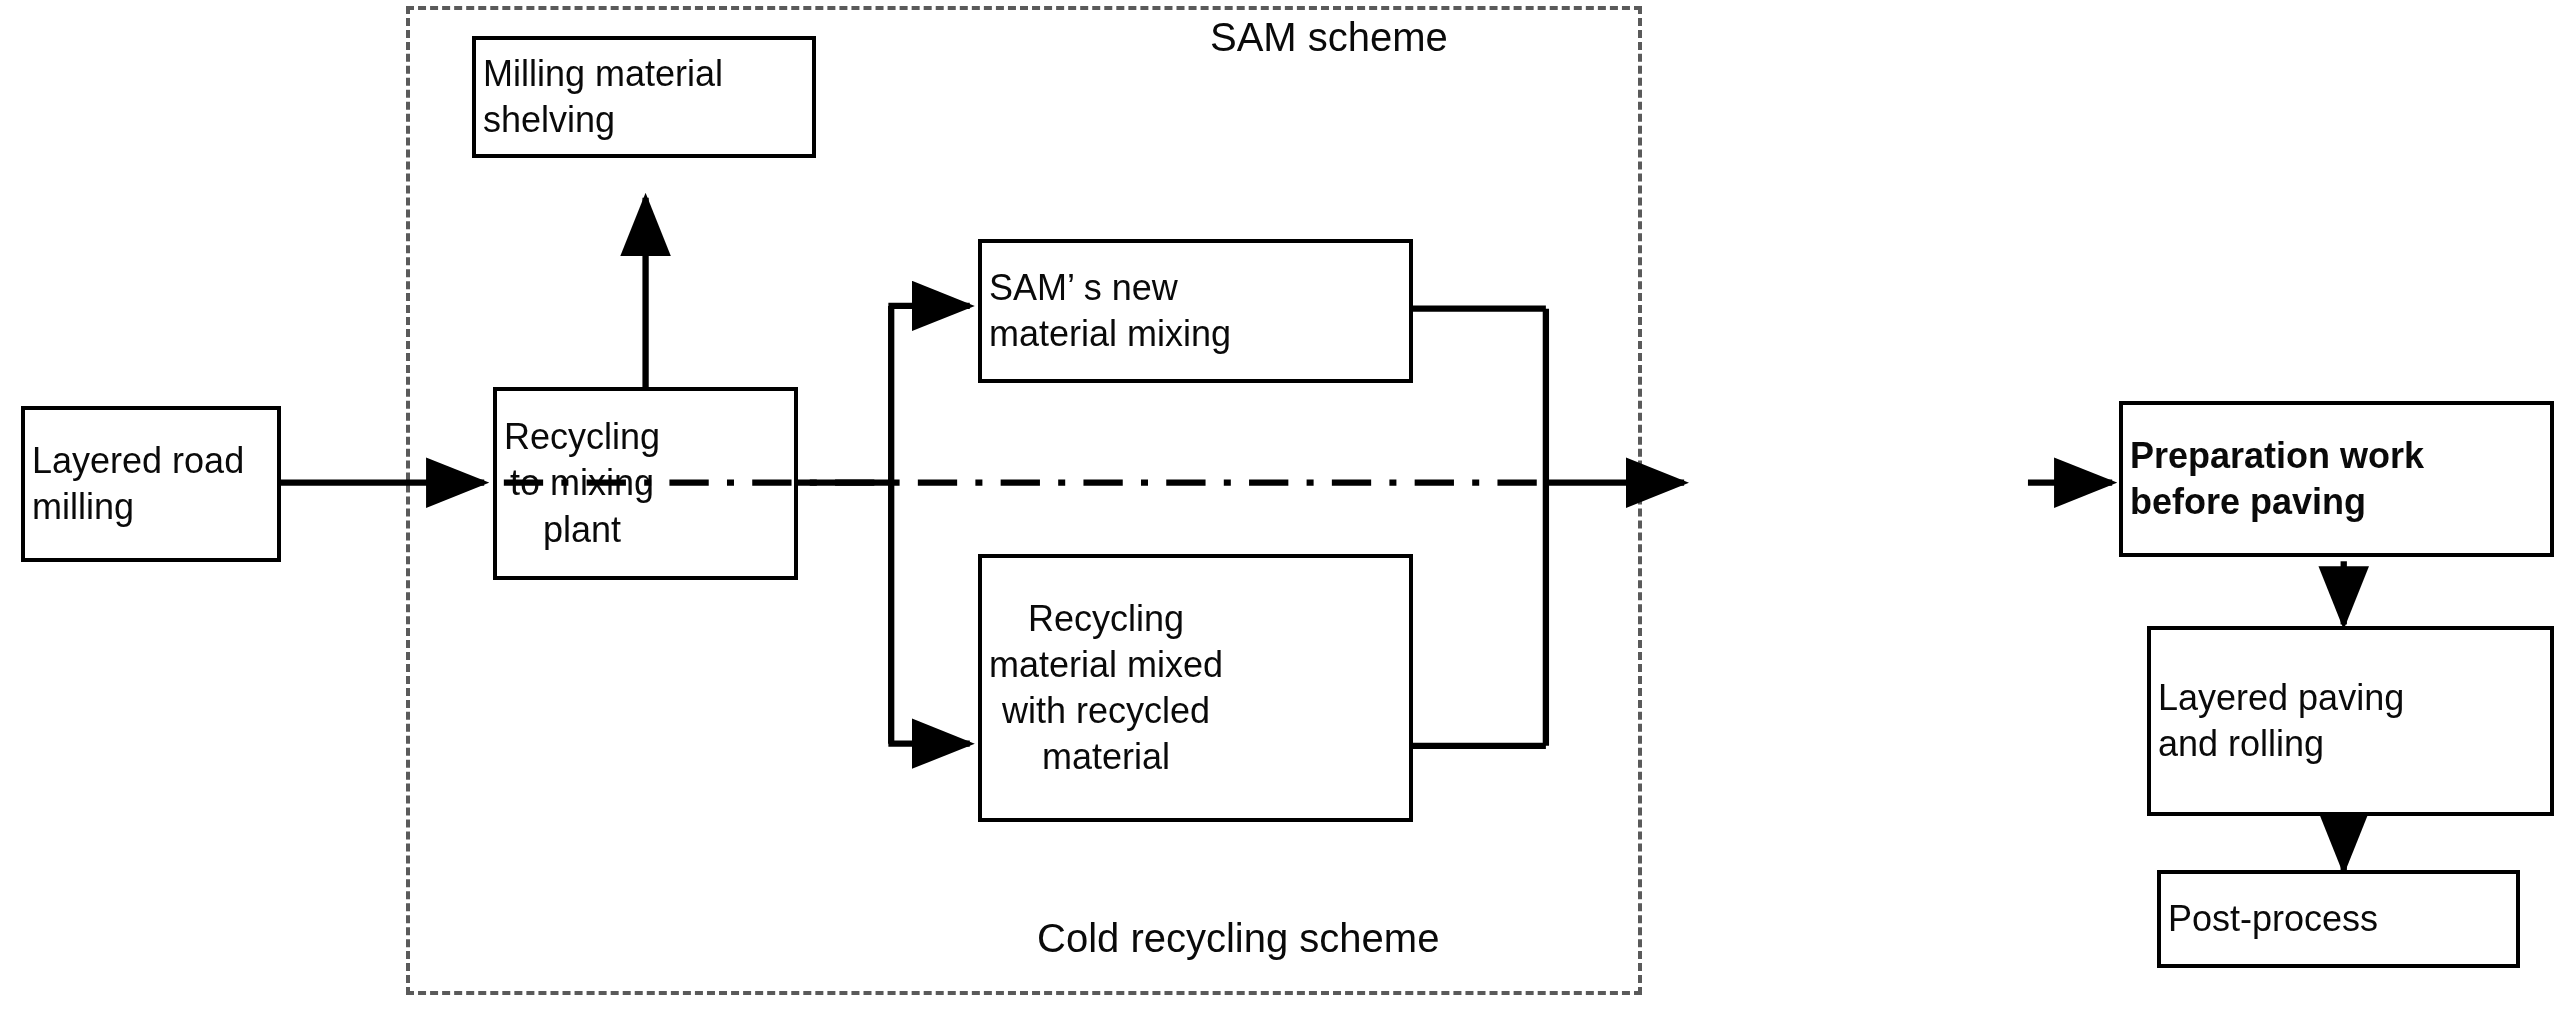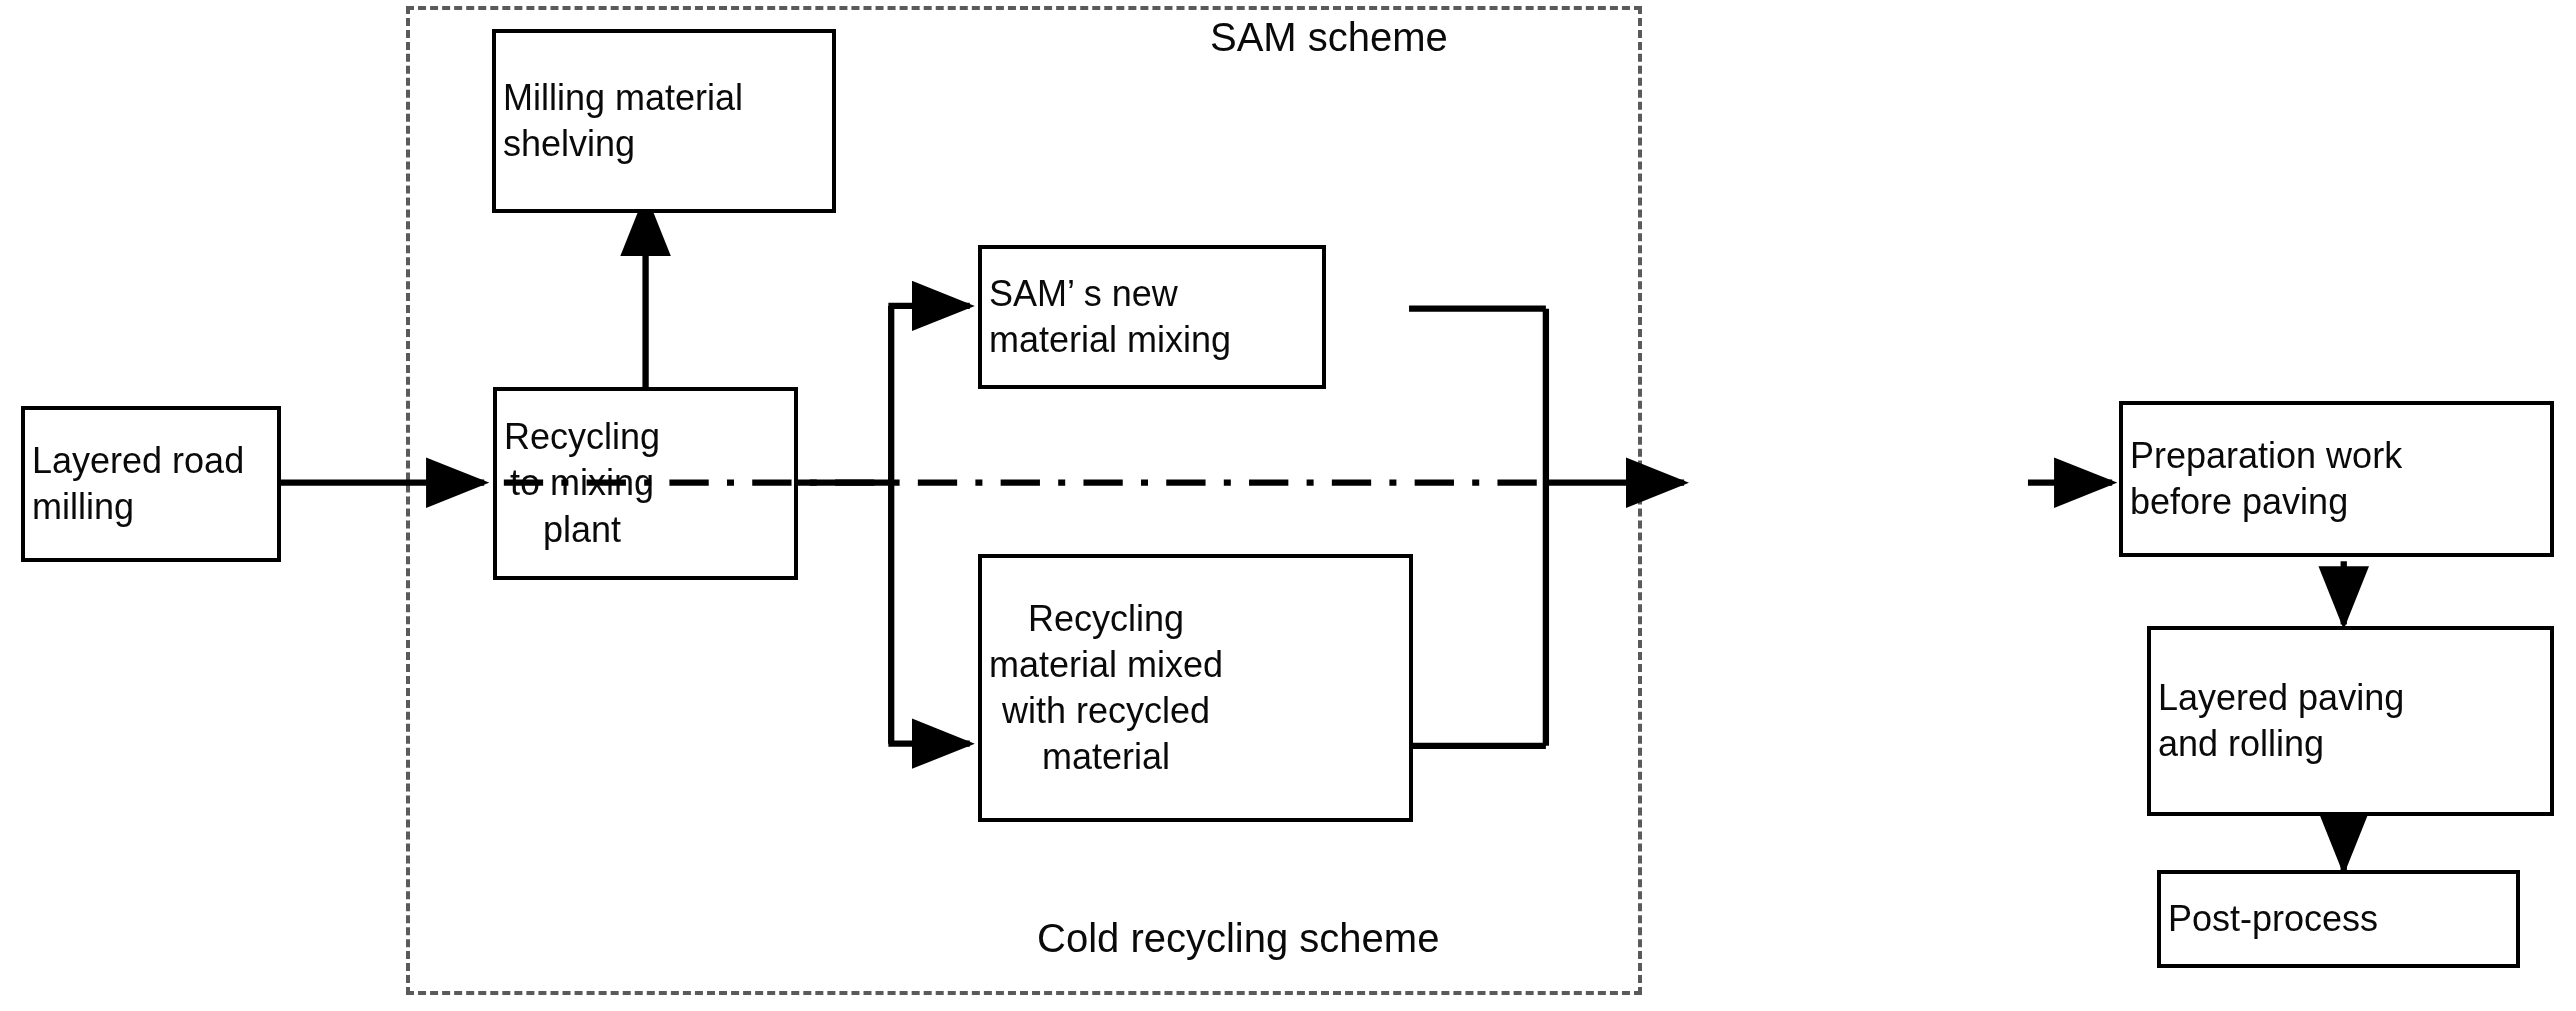--- a/index.html
+++ b/index.html
@@ -105,46 +105,46 @@
     <line x1="3340" y1="800" x2="3340" y2="890" stroke="#000000" stroke-width="9" marker-end="url(#arrowhead)"></line>
 
     <line x1="3340" y1="1110" x2="3340" y2="1240" stroke="#000000" stroke-width="9" marker-end="url(#arrowhead)"></line>
   </svg>
 
   <div class="node left-align" style="left:21px; top:406px; width:260px; height:156px;">
     <span style="white-space:pre-line;">Layered road
 milling</span>
   </div>
 
-  <div class="node left-align" style="left:472px; top:29px; width:344px; height:184px;margin-left:20px;">
+  <div class="node left-align" style="left:472px; top:36px; width:344px; height:122px;">
     <span style="white-space:pre-line;">Milling material
 shelving</span>
   </div>
 
   <div class="node" style="left:493px; top:387px; width:305px; height:193px;">
     <span style="white-space:pre-line;">Recycling
 to mixing
 plant</span>
   </div>
 
-  <div class="node left-align" style="left:978px; top:245px; width:348px; height:144px;">
+  <div class="node left-align" style="left:978px; top:239px; width:435px; height:144px;">
     <span style="white-space:pre-line;">SAM’ s new
 material mixing</span>
   </div>
 
   <div class="node" style="left:978px; top:554px; width:435px; height:268px;">
     <span style="white-space:pre-line;">Recycling
 material mixed
 with recycled
 material</span>
   </div>
 
 
   <div class="node left-align" style="left:2119px; top:401px; width:435px; height:156px;">
-    <span style="white-space:pre-line;">Preparation work
+    <span style="white-space:pre-line;font-weight:bold;">Preparation work
 before paving</span>
   </div>
 
   <div class="node left-align" style="left:2147px; top:626px; width:407px; height:190px;">
     <span style="white-space:pre-line;">Layered paving
 and rolling</span>
   </div>
 
   <div class="node left-align" style="left:2157px; top:870px; width:363px; height:98px;text-align:right;">
     <span style="white-space:pre-line;">Post-process</span>

